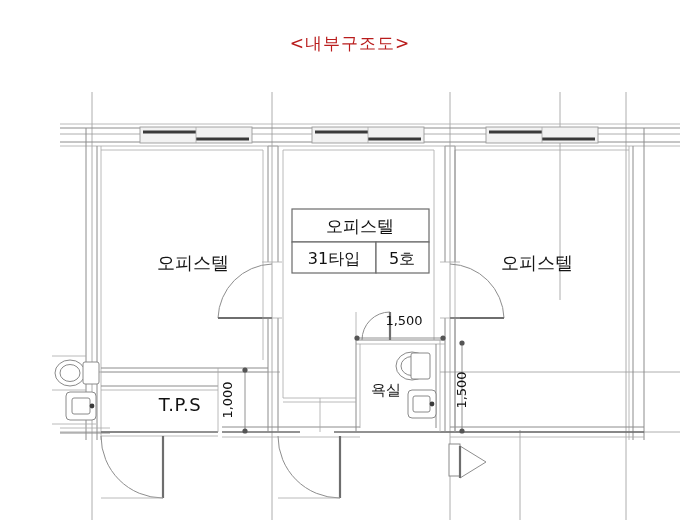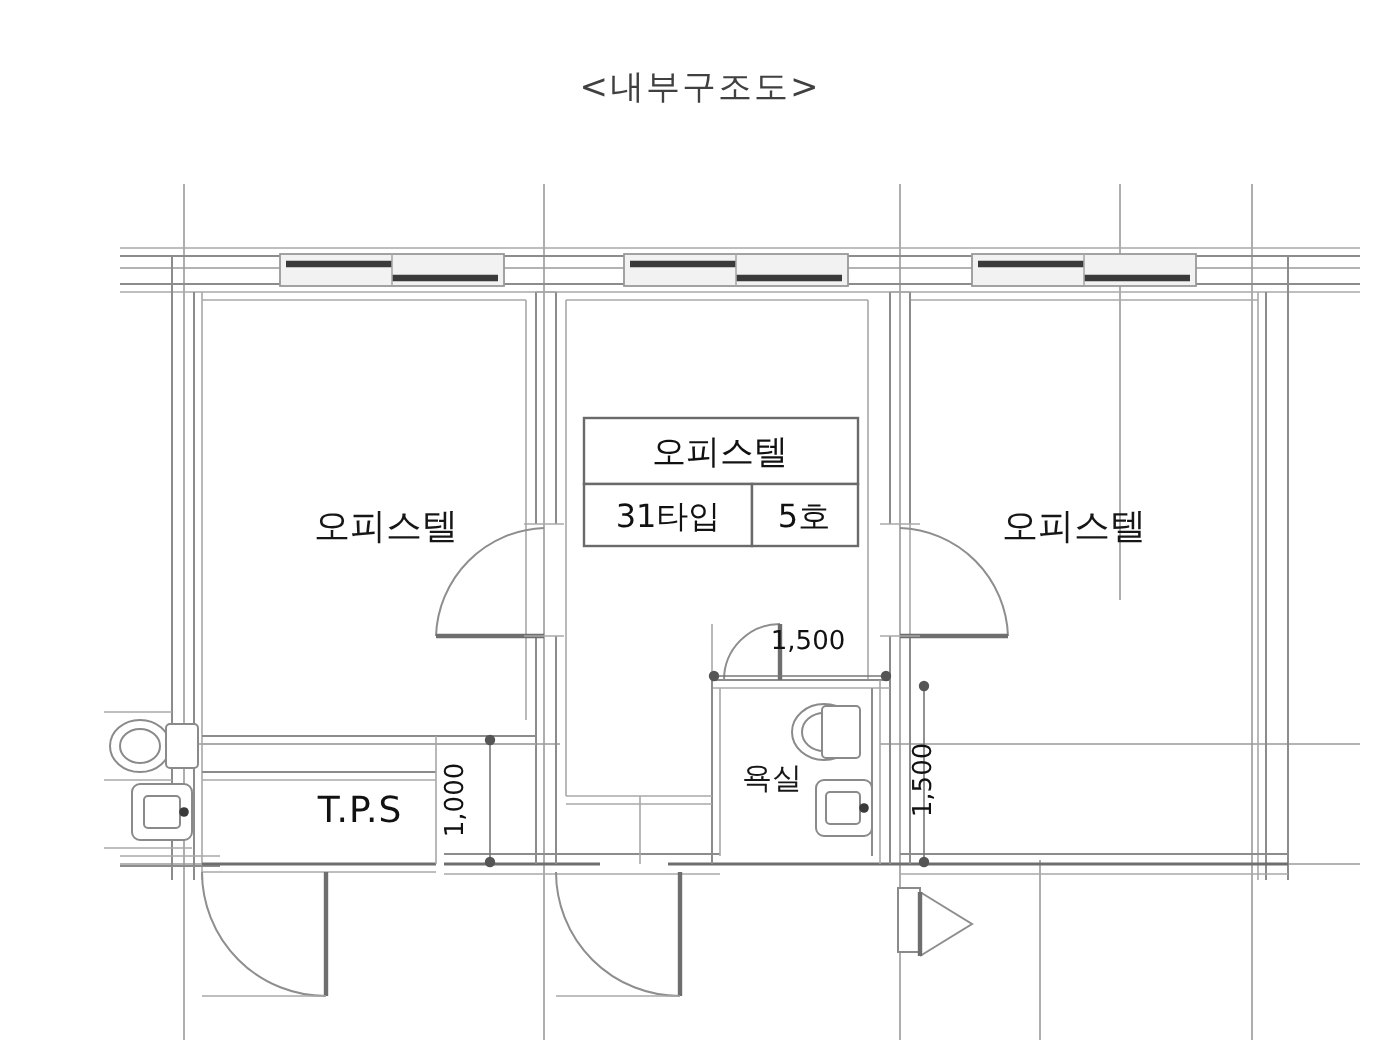--- a/index.html
+++ b/index.html
@@ -21,21 +21,21 @@
     height: 532px;
   }
   #plan-title {
     position: absolute;
     top: 32px;
     left: 0;
     width: 700px;
     text-align: center;
     font-size: 17px;
     letter-spacing: 1px;
-    color: #404040;
+    color: #b91c1c;
     font-family: "DejaVu Sans", "Liberation Sans", sans-serif;
   }
   svg#floorplan {
     position: absolute;
     top: 0;
     left: 0;
   }
   .rm-label {
     font-size: 18px;
     fill: #161616;

